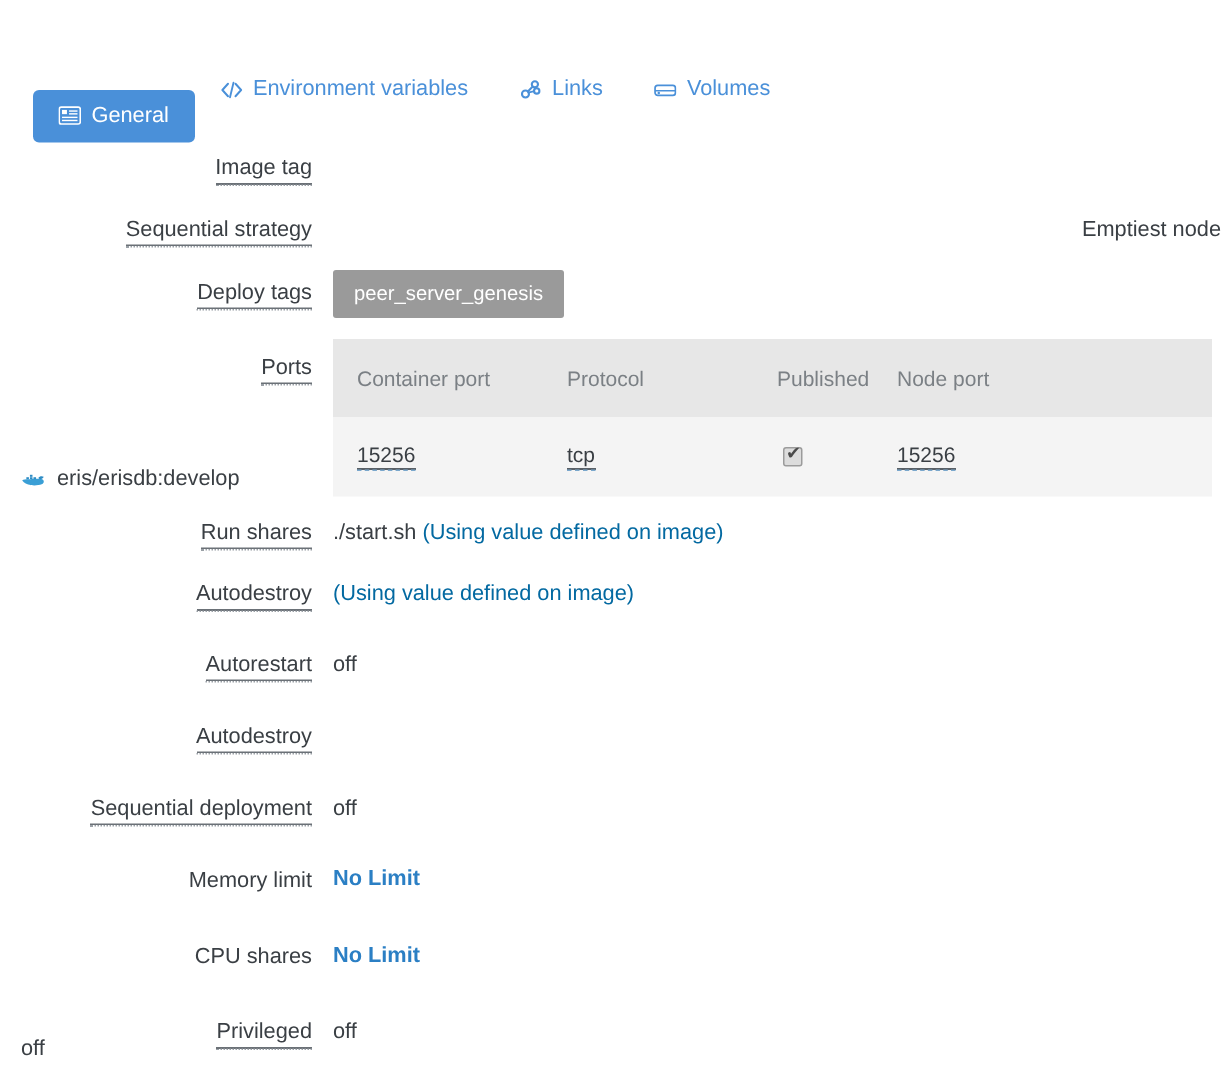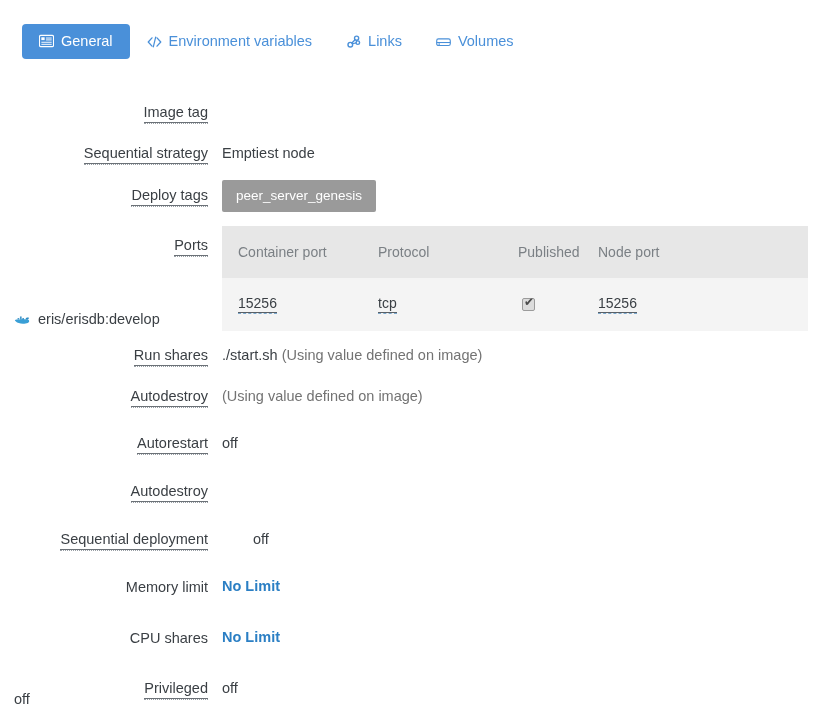--- a/index.html
+++ b/index.html
@@ -31,20 +31,21 @@
     color: #4a90d9;
     padding: 10px 17px;
     border-radius: 4px;
     cursor: pointer;
     white-space: nowrap;
     line-height: 1;
   }
   .tab.active {
     background: #4a90d9;
     color: #ffffff;
+    margin-top: 36px;
   }
   .tab .tab-ico {
     display: inline-flex;
     align-items: center;
     justify-content: center;
     width: 15px;
     height: 15px;
   }
   .tab .tab-ico svg { display: block; }
 
@@ -83,40 +84,40 @@
     cursor: default;
     padding-bottom: 3px;
   }
   .val-cell {
     flex: 1 1 auto;
     padding-left: 14px;
     font-size: 14.5px;
     color: #3a3f44;
     min-width: 0;
   }
-  .muted { color: #737373; }
+  .muted { color: #0369a1; }
   .accent { color: #2b7fc4; font-weight: bold; }
 
   .r-image   { height: 42px; flex-direction: column; }
   .r-deploy  { height: 42px; }
   .r-tags    { height: 50px; }
   .r-ports   { height: 114px; }
   .r-run     { height: 41px; }
   .r-entry   { height: 45px; }
   .r-auto1   { height: 48px; }
   .r-auto2   { height: 48px; flex-direction: column; }
-  .r-seq     { height: 47px; gap: 31px; }
+  .r-seq     { height: 47px; }
   .r-mem     { height: 51px; }
   .r-cpu     { height: 50px; }
   .r-priv    { height: 40px; }
 
   .r-image .lbl-cell  { padding-top: 12px; }
   .r-image .val-cell  { padding-top: 11px; }
   .r-deploy .lbl-cell { padding-top: 11px; }
-  .r-deploy .val-cell { padding-top: 11px; }
+  .r-deploy .val-cell { padding-top: 11px; text-align: right; }
   .r-tags .lbl-cell   { padding-top: 11px; }
   .r-tags .val-cell   { padding-top: 4px; }
   .r-ports .lbl-cell  { padding-top: 11px; }
   .r-ports .val-cell  { padding-top: 0; padding-left: 14px; }
   .r-run .lbl-cell    { padding-top: 7px; }
   .r-run .val-cell    { padding-top: 7px; }
   .r-entry .lbl-cell  { padding-top: 7px; }
   .r-entry .val-cell  { padding-top: 7px; }
   .r-auto1 .lbl-cell  { padding-top: 9px; }
   .r-auto1 .val-cell  { padding-top: 9px; }

